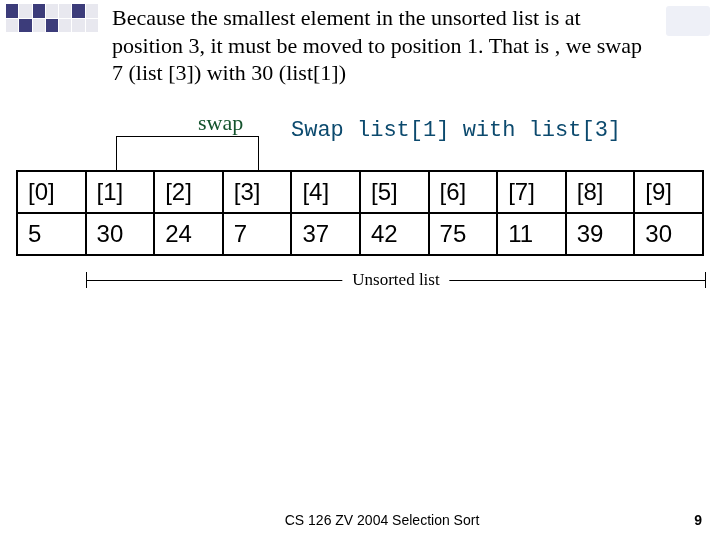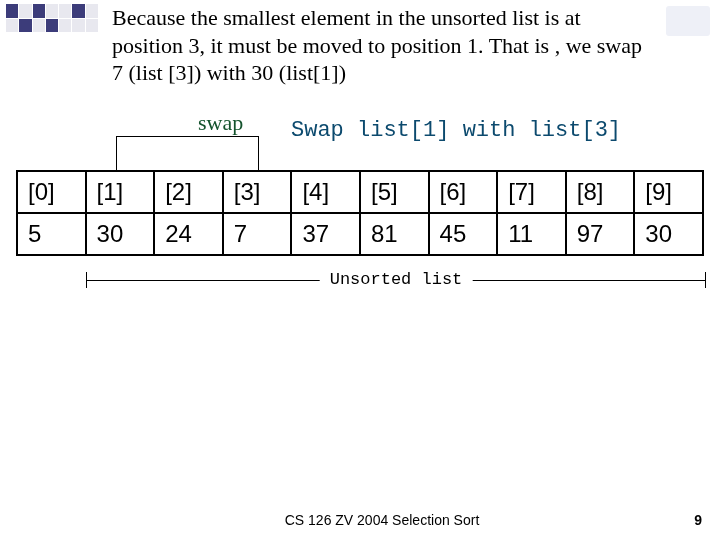--- a/index.html
+++ b/index.html
@@ -105,21 +105,21 @@
     position: absolute; right: 0; top: 2px; width: 1px; height: 16px; background:#000;
   }
   .unsorted-label-box {
     position: absolute;
     left: 50%;
     transform: translateX(-50%);
     top: 0;
     background: #fff;
     padding: 0 10px;
     font-size: 17px;
-    font-family: Liberation Mono, monospace;
+    font-family: Liberation Serif, serif;
   }
   .footer-center {
     position: absolute;
     bottom: 12px;
     left: 0;
     width: 100%;
     text-align: center;
     font-family: Arial, Helvetica, sans-serif;
     font-size: 14px;
     color: #000;
@@ -181,24 +181,24 @@
     <td>[7]</td>
     <td>[8]</td>
     <td>[9]</td>
   </tr>
   <tr>
     <td>5</td>
     <td class="bold">30</td>
     <td>24</td>
     <td class="bold">7</td>
     <td>37</td>
-    <td>81</td>
-    <td>45</td>
+    <td>42</td>
+    <td>75</td>
     <td>11</td>
-    <td>97</td>
+    <td>39</td>
     <td>30</td>
   </tr>
 </tbody>
   </table>
 
 <div class="unsorted-wrap">
   <div class="unsorted-line"></div>
   <div class="unsorted-tick-left"></div>
   <div class="unsorted-tick-right"></div>
   <div class="unsorted-label-box">Unsorted list</div>

